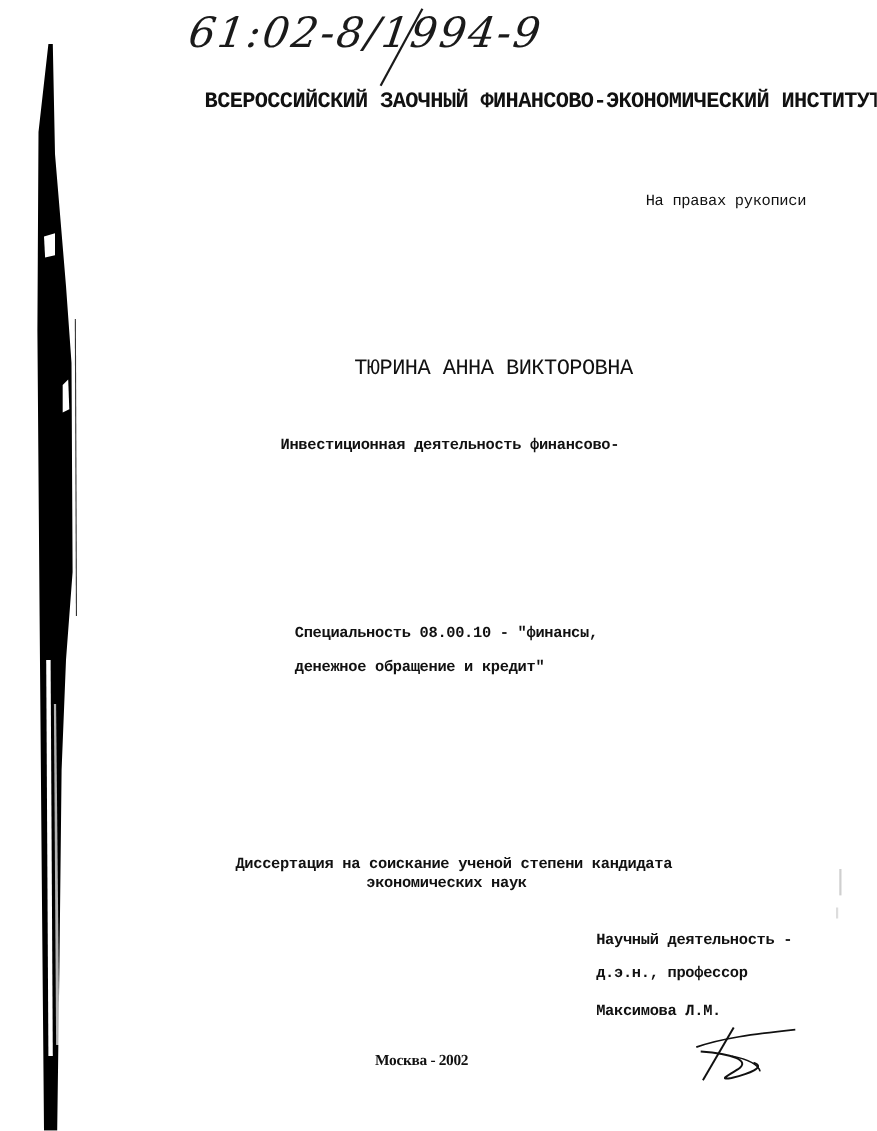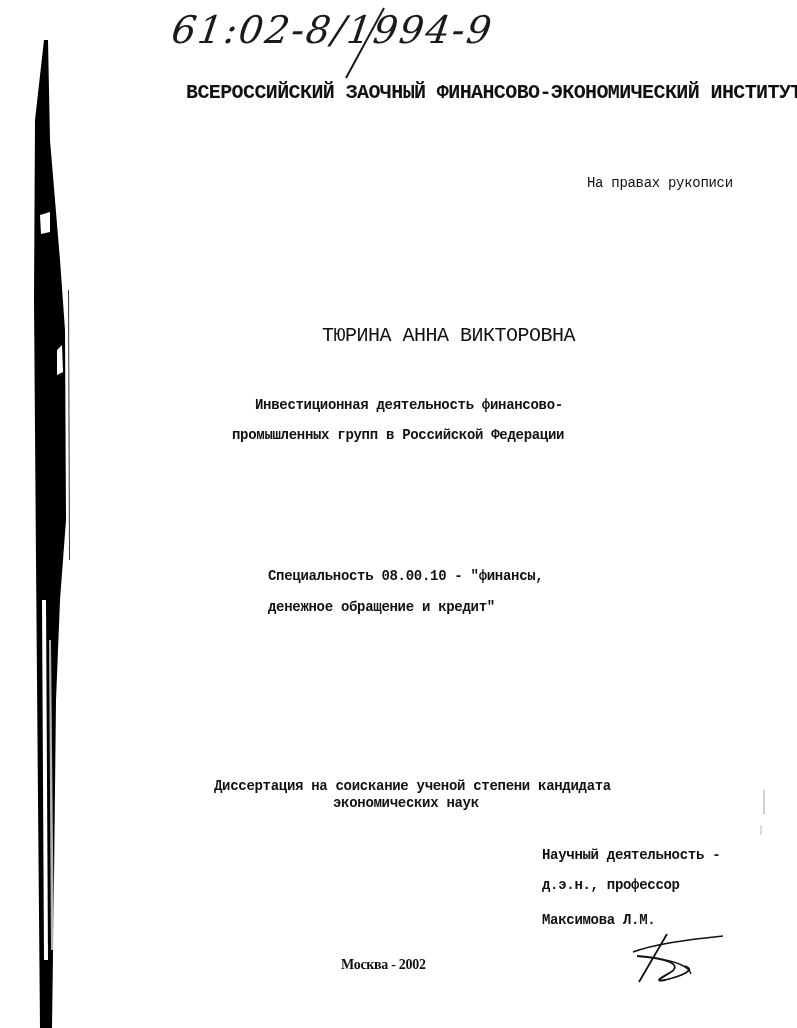--- a/index.html
+++ b/index.html
@@ -40,21 +40,20 @@
     <path d="M44 2 L6 72" stroke="#1a1a1a" stroke-width="2" fill="none"></path>
   </svg>
 
   <div class="t" style="left:186px; top:83px; font-size:20px; letter-spacing:-0.6px;">ВСЕРОССИЙСКИЙ ЗАОЧНЫЙ ФИНАНСОВО-ЭКОНОМИЧЕСКИЙ ИНСТИТУТ</div>
 
   <div class="t" style="left:587px; top:173px; font-weight:normal;">На правах рукописи</div>
 
   <div class="t" style="left:322px; top:326px; font-size:20px; letter-spacing:-0.5px; font-weight:normal;">ТЮРИНА АННА ВИКТОРОВНА</div>
 
   <div class="t" style="left:216px; top:395px;margin-left:39px;">Инвестиционная деятельность финансово-</div>
-  <div class="t" style="left:232px; top:425px;">промышленных групп в Российской Федерации</div>
 
   <div class="t" style="left:268px; top:566px;">Специальность 08.00.10 - "финансы,</div>
   <div class="t" style="left:268px; top:597px;">денежное обращение и кредит"</div>
 
   <div class="t" style="left:214px; top:776px;">Диссертация на соискание ученой степени кандидата</div>
   <div class="t" style="left:333px; top:793px;">экономических наук</div>
 
   <div class="t" style="left:542px; top:845px;">Научный деятельность -</div>
   <div class="t" style="left:542px; top:875px; font-weight:bold;">д.э.н., профессор</div>
   <div class="t" style="left:542px; top:910px;">Максимова Л.М.</div>

